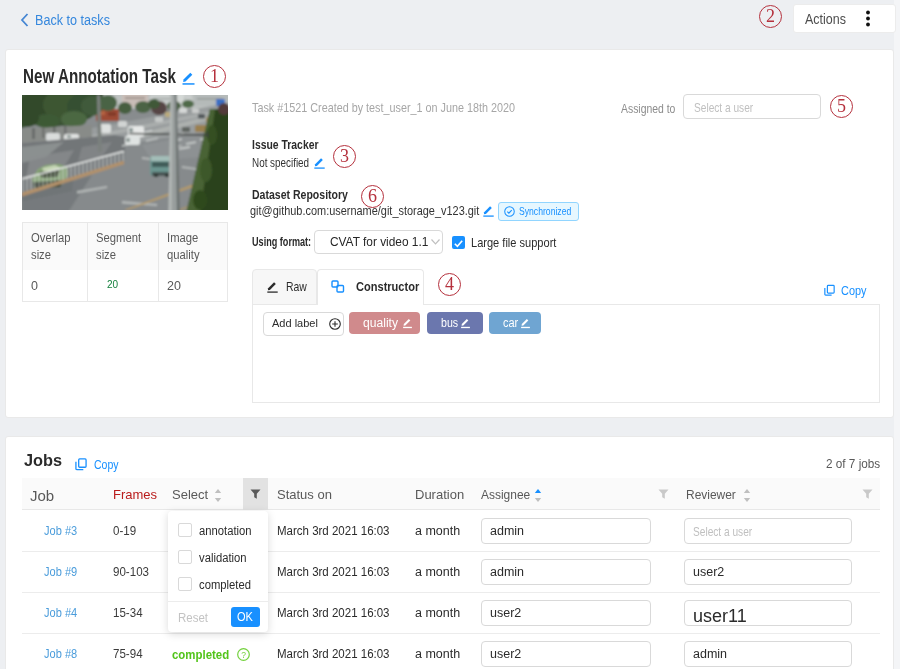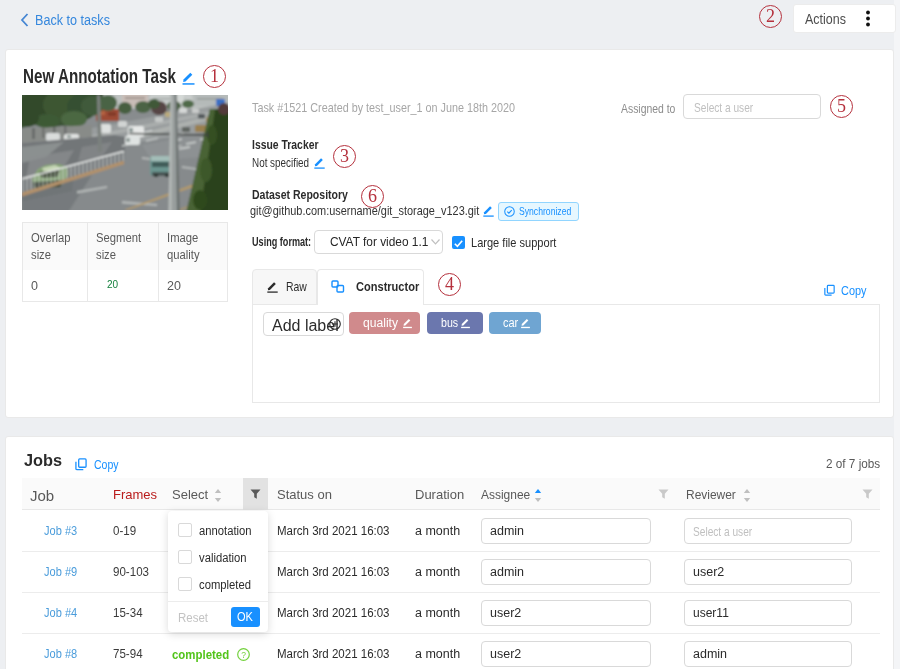--- a/index.html
+++ b/index.html
@@ -298,21 +298,21 @@
 
 <svg class="abs" style="left:824px; top:284px;" width="11" height="13" viewBox="0 0 13 14">
   <rect x="4" y="1" width="8" height="9" rx="1" fill="none" stroke="#1890ff" stroke-width="1.4"></rect>
   <path d="M9 12.5 H2 Q1 12.5 1 11.5 V4" fill="none" stroke="#1890ff" stroke-width="1.4"></path>
 </svg>
 <div class="t" style="left:841px; top:283px; font-size:13px; color:#1890ff; transform:scaleX(0.84);">Copy</div>
 
 <div class="abs" style="left:252px; top:304px; width:628px; height:99px; border:1px solid #e8e8e8;"></div>
 <div class="abs" style="left:318px; top:304px; width:105px; height:1px; background:#fff;"></div>
 <div class="abs" style="left:263px; top:312px; width:81px; height:24px; background:#fff; border:1px solid #d9d9d9; border-radius:4px;"></div>
-<div class="t" style="left:272px; top:317px; font-size:16px; color:#2b2b2b;">Add label</div>
+<div class="t" style="left:272px; top:317px; font-size:11px; color:#2b2b2b;">Add label</div>
 <svg class="abs" style="left:329px; top:318px;" width="12" height="12" viewBox="0 0 12 12">
   <circle cx="6" cy="6" r="5.3" fill="none" stroke="#2b2b2b" stroke-width="1.1"></circle>
   <path d="M6 3.2 V8.8 M3.2 6 H8.8" stroke="#2b2b2b" stroke-width="1.1"></path>
 </svg>
 <div class="abs" style="left:349px; top:312px; width:71px; height:22px; background:#d08a8c; border-radius:4px;"></div>
 <div class="t" style="left:363px; top:316px; font-size:12.5px; color:#fff; transform:scaleX(0.97);">quality</div>
 <svg class="abs" style="left:402px; top:317px;" width="11" height="12" viewBox="0 0 15 16">
   <path d="M2.5 9.5 L9.3 2.7 L11.3 4.7 L4.5 11.5 L2.2 11.9 Z" fill="#fff"></path>
   <rect x="1.5" y="13.2" width="12" height="1.8" fill="#fff"></rect>
 </svg>
@@ -408,21 +408,21 @@
 <div class="t" style="left:490px; top:565px; font-size:12.5px; color:#2b2b2b;">admin</div>
 <div class="t" style="left:490px; top:606px; font-size:12.5px; color:#2b2b2b;">user2</div>
 <div class="t" style="left:490px; top:647px; font-size:12.5px; color:#2b2b2b;">user2</div>
 
 <div class="inp" style="left:684px; top:518px; width:168px; height:26px;"></div>
 <div class="inp" style="left:684px; top:559px; width:168px; height:26px;"></div>
 <div class="inp" style="left:684px; top:600px; width:168px; height:26px;"></div>
 <div class="inp" style="left:684px; top:641px; width:168px; height:26px;"></div>
 <div class="t" style="left:693px; top:524px; font-size:13px; color:#bfbfbf; transform:scaleX(0.78);">Select a user</div>
 <div class="t" style="left:693px; top:565px; font-size:12.5px; color:#2b2b2b;">user2</div>
-<div class="t" style="left:693px; top:606px; font-size:12px; color:#2b2b2b;">user11</div>
+<div class="t" style="left:693px; top:606px; font-size:18px; color:#2b2b2b;">user11</div>
 <div class="t" style="left:693px; top:647px; font-size:12.5px; color:#2b2b2b;">admin</div>
 
 <div class="abs" style="left:168px; top:511px; width:100px; height:121px; background:#fff; border-radius:4px; box-shadow:0 2px 8px rgba(0,0,0,0.15); z-index:5;"></div>
 <div class="abs" style="left:178px; top:523px; width:14px; height:14px; border:1px solid #d9d9d9; border-radius:2px; z-index:6;"></div>
 <div class="t" style="left:199px; top:524px; font-size:12.5px; color:#2b2b2b; z-index:6; transform:scaleX(0.90);">annotation</div>
 <div class="abs" style="left:178px; top:550px; width:14px; height:14px; border:1px solid #d9d9d9; border-radius:2px; z-index:6;"></div>
 <div class="t" style="left:199px; top:551px; font-size:12.5px; color:#2b2b2b; z-index:6; transform:scaleX(0.90);">validation</div>
 <div class="abs" style="left:178px; top:577px; width:14px; height:14px; border:1px solid #d9d9d9; border-radius:2px; z-index:6;"></div>
 <div class="t" style="left:199px; top:578px; font-size:12.5px; color:#2b2b2b; z-index:6; transform:scaleX(0.90);">completed</div>
 <div class="abs" style="left:168px; top:601px; width:100px; height:1px; background:#ececec; z-index:6;"></div>

